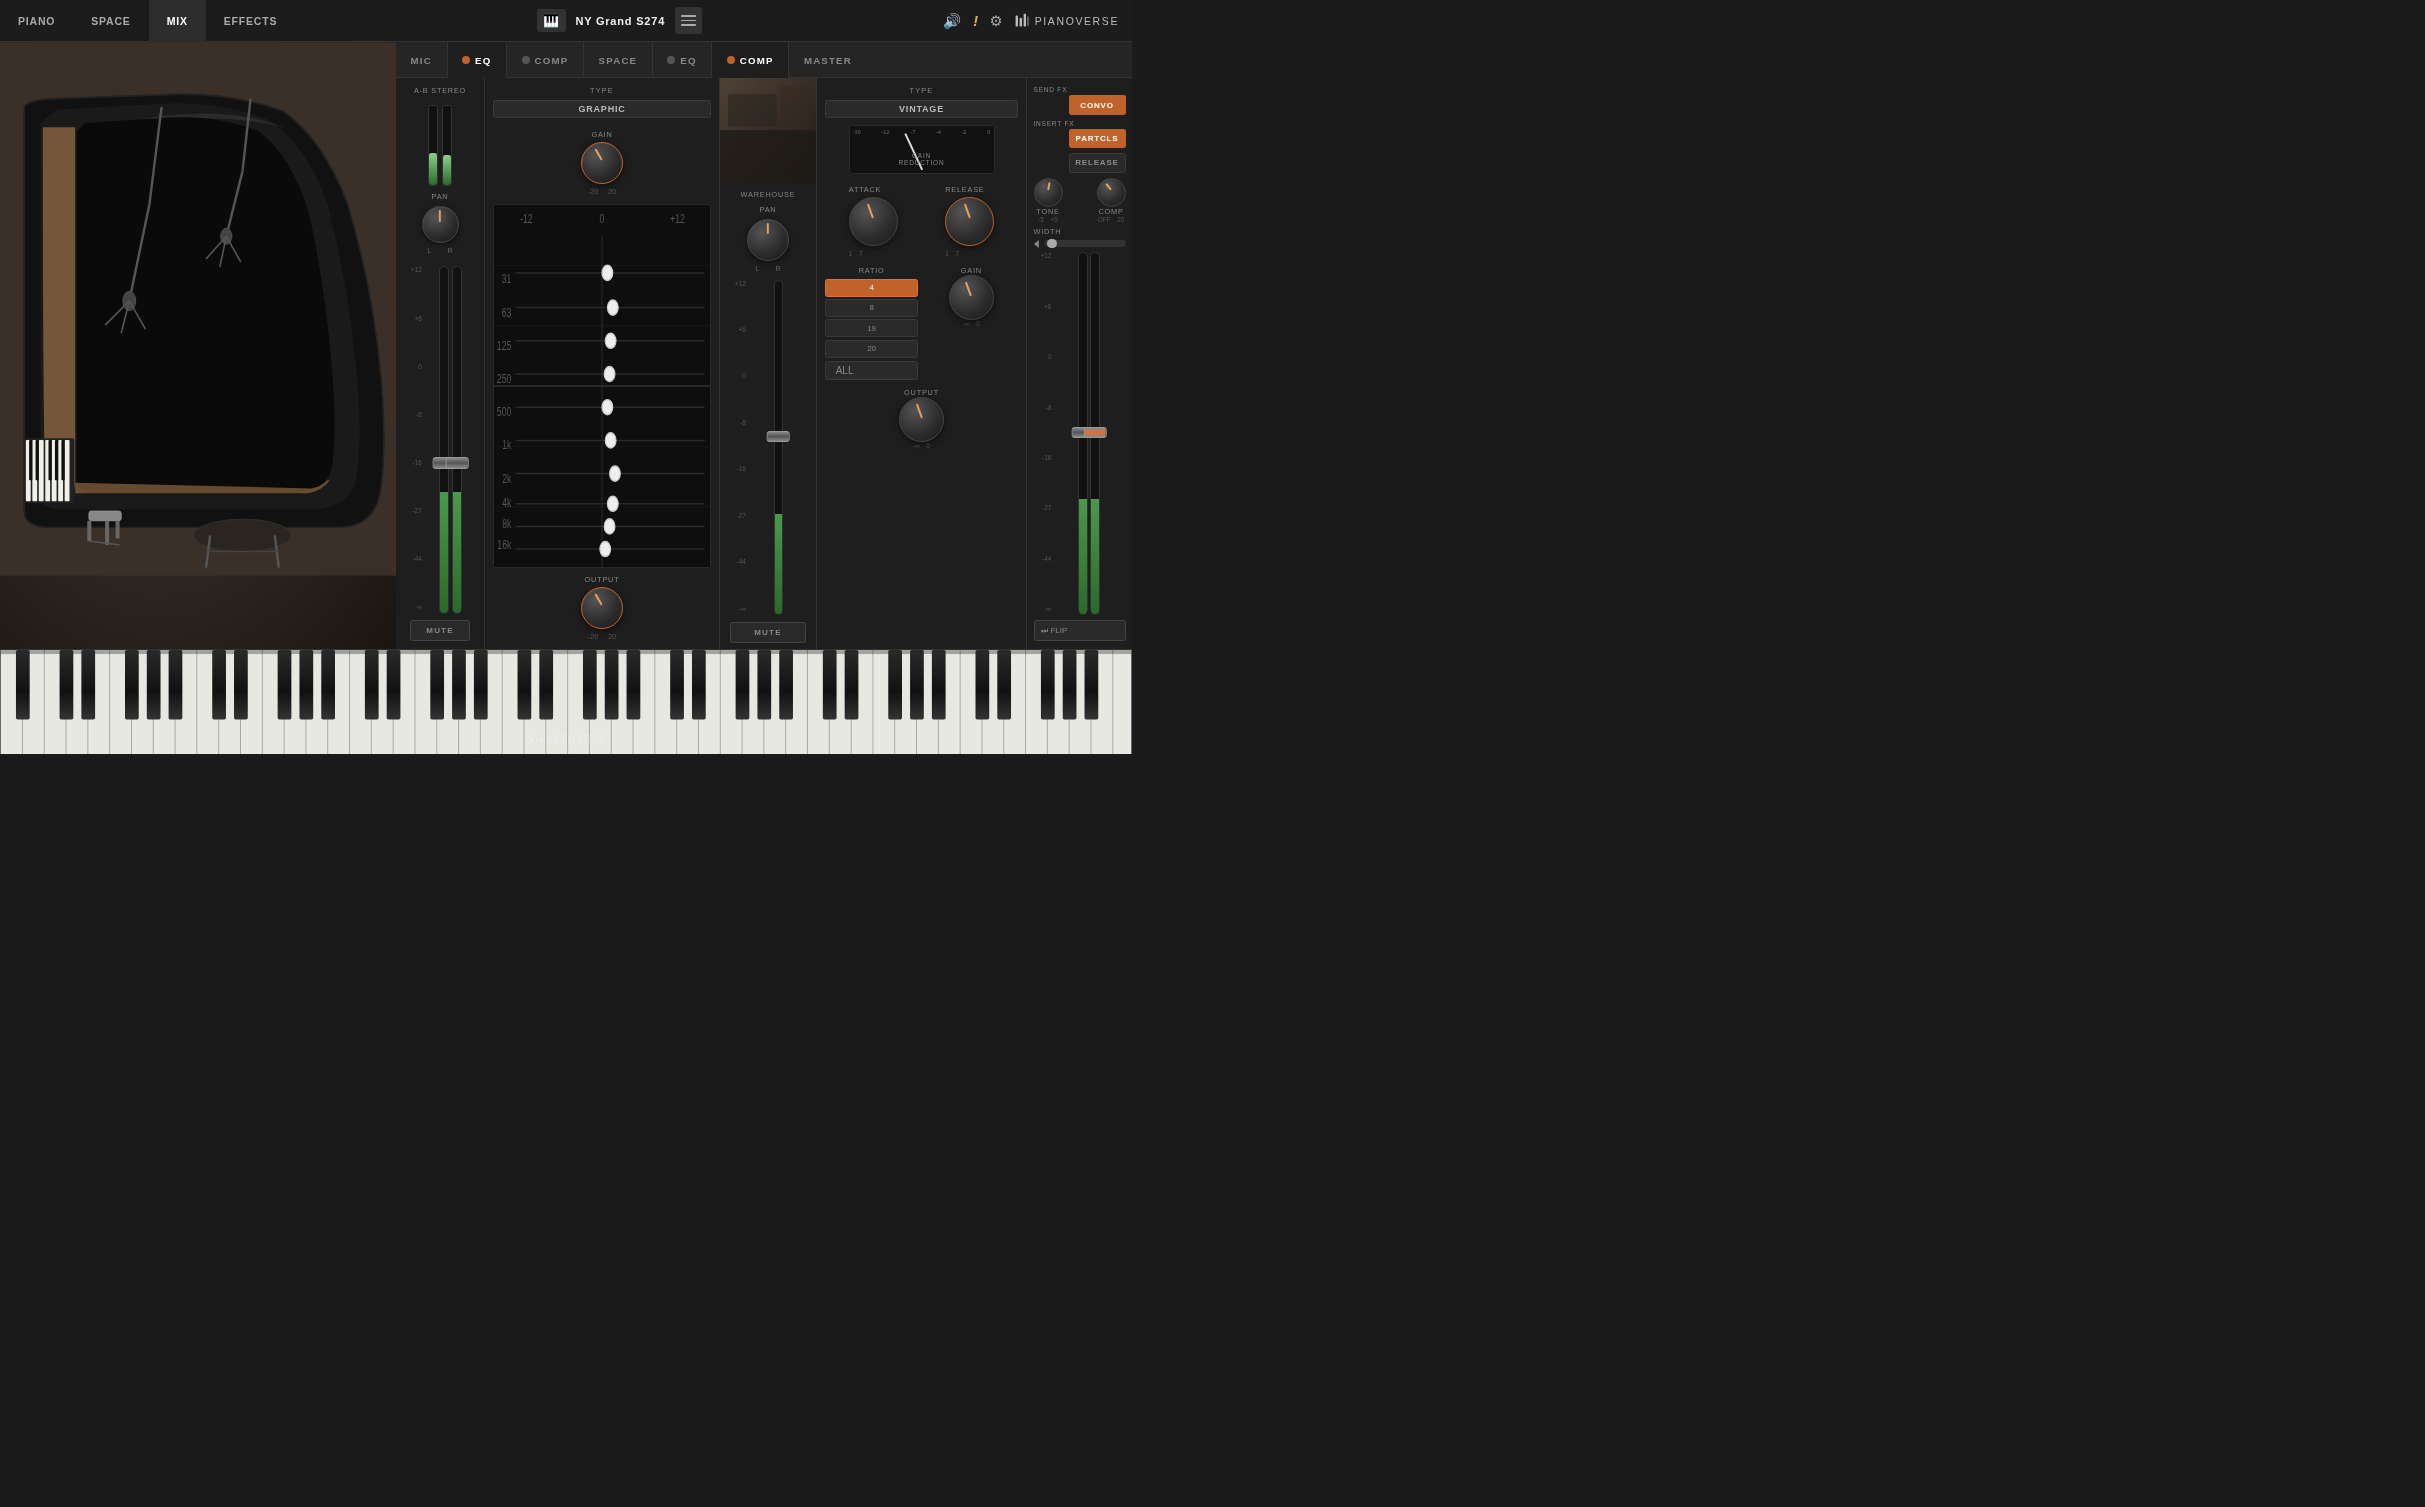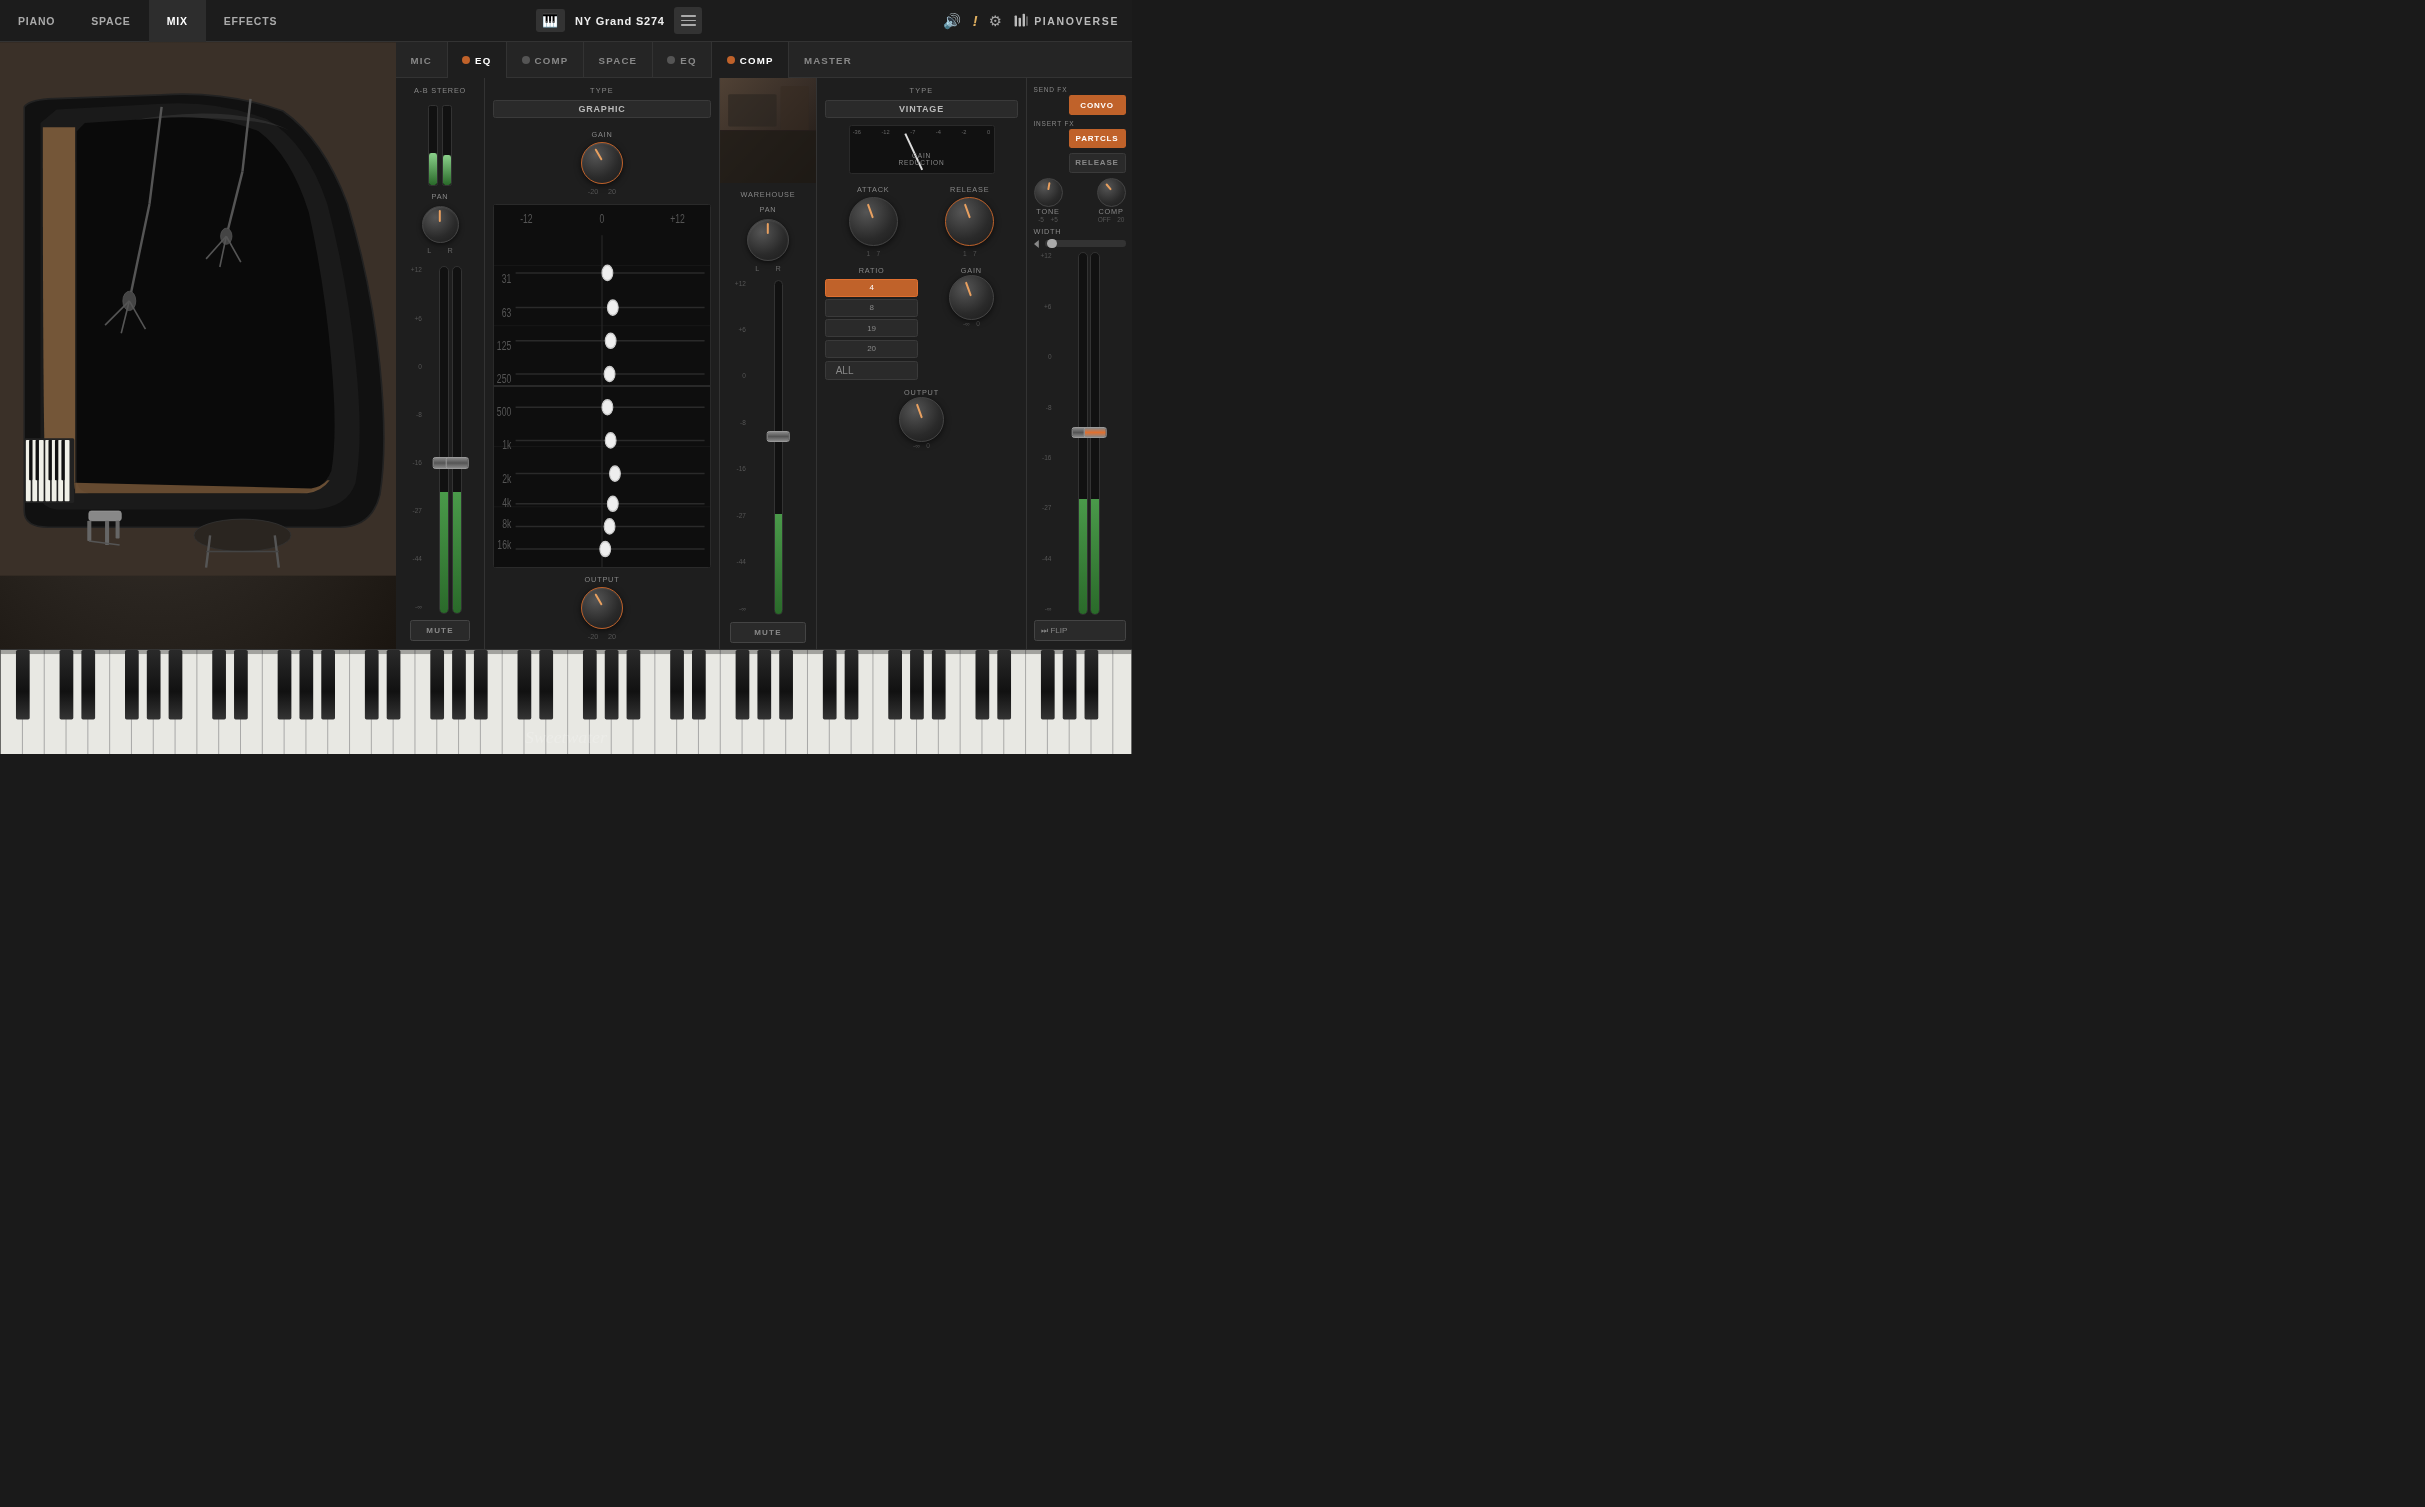--- a/index.html
+++ b/index.html
@@ -84,21 +84,21 @@
       gap: 11.3px;
       padding-right: 13px;
     }
     .nav-icon {
       font-size: 14.6px;
       color: #aaa;
       cursor: pointer;
     }
     .brand {
       font-size: 10.5px;
-      font-weight: 700;
+      font-weight: 400;
       color: #bbb;
       letter-spacing: 1.6px;
       display: flex;
       align-items: center;
       gap: 4.9px;
     }
 
     
     .main-area {
       display: flex;
@@ -401,21 +401,20 @@
       white-space: nowrap;
     }
     .comp-knobs-row {
       display: flex;
       justify-content: space-around;
       margin: 4.9px 0;
     }
     .comp-knob-group {
       display: flex;
       flex-direction: column;
-      align-items: center;
       gap: 3.2px;
     }
     .comp-knob-label {
       font-size: 7.3px;
       color: #888;
       letter-spacing: 0.8px;
     }
     .comp-range {
       font-size: 6.5px;
       color: #555;

